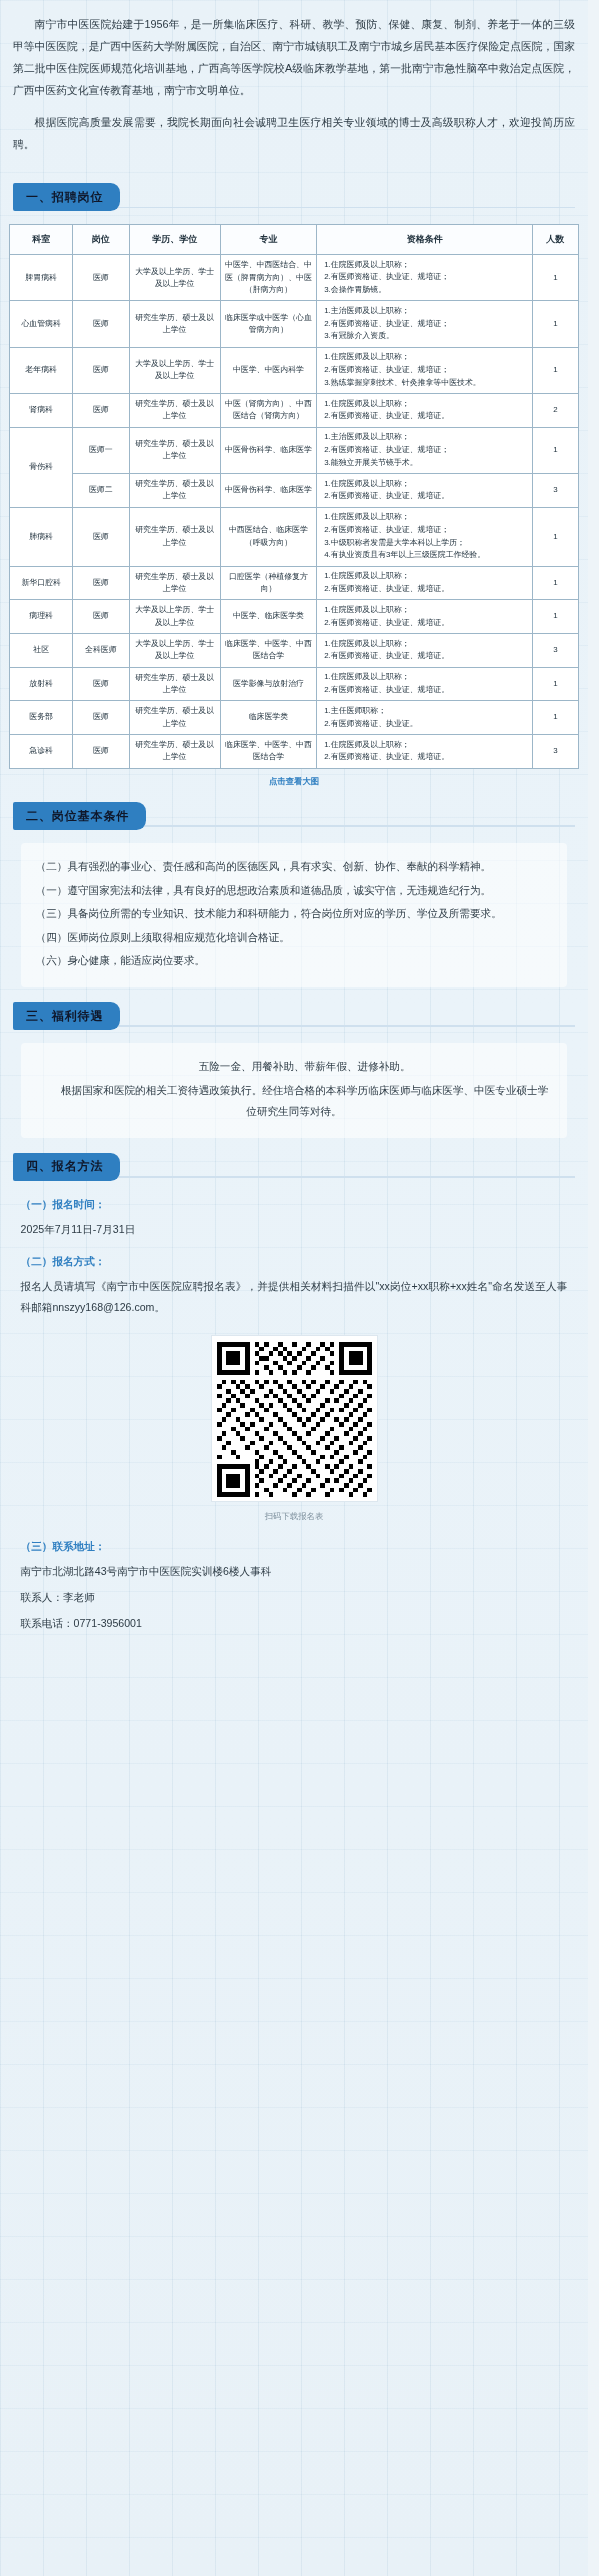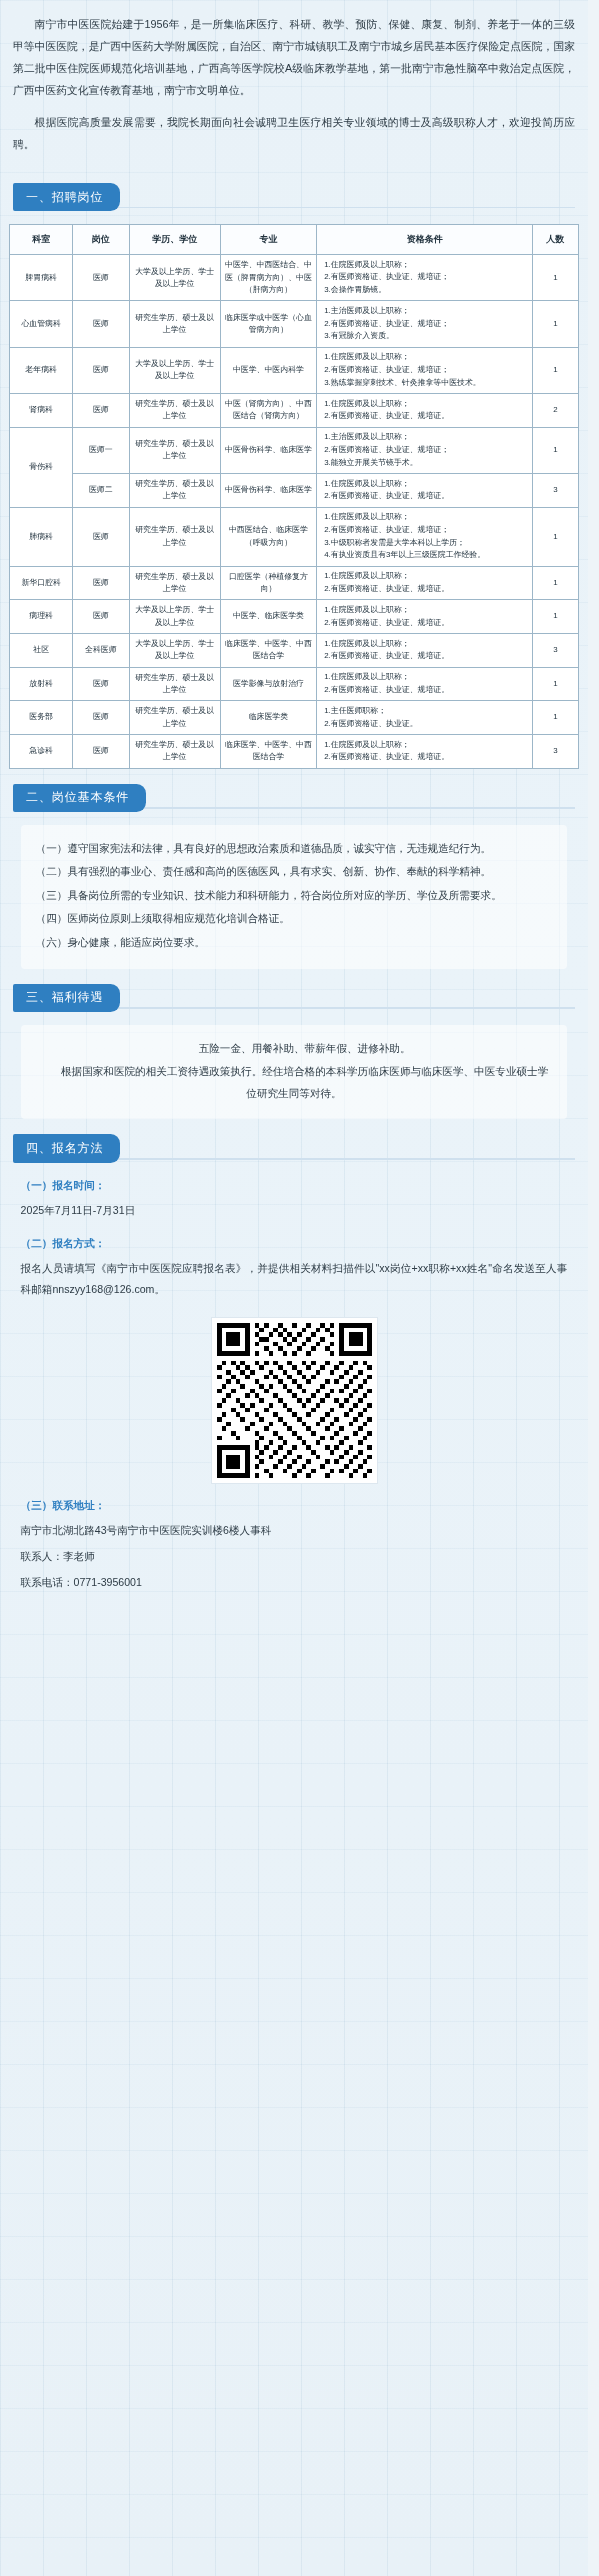--- a/index.html
+++ b/index.html
@@ -40,23 +40,23 @@
   .intro p { margin: 0 0 9.4px 0; text-indent: 2em; }
 
   .section-head {
     margin: 15px 13px 13px 13px;
     position: relative;
     height: 28px;
   }
   .section-head .bar {
     display: inline-block;
     background: #2f7fc1;
-    color: #ffffff;
+    color: #0f172a;
     font-size: 12px;
-    font-weight: normal;
+    font-weight: bold;
     letter-spacing: 0.9px;
     padding: 5.6px 17px 5.6px 13px;
     border-radius: 1.9px 9.4px 9.4px 1.9px;
     position: relative;
     z-index: 2;
   }
   .section-head .tail {
     position: absolute;
     left: 0; right: 0; bottom: 2.8px;
     height: 1.9px;
@@ -341,30 +341,31 @@
           <td>研究生学历、硕士及以上学位</td>
           <td>临床医学、中医学、中西医结合学</td>
           <td class="req">
                 <div>1.住院医师及以上职称；
 2.有医师资格证、执业证、规培证。</div>
               </td>
           <td>3</td>
         </tr>
       </tbody>
     </table>
+    <div class="table-note">点击查看大图</div>
   </div>
 
   <div class="section-head">
     <span class="tail"></span>
     <span class="bar">二、岗位基本条件</span>
   </div>
 
   <div class="card">
+    <p>（二）具有强烈的事业心、责任感和高尚的医德医风，具有求实、创新、协作、奉献的科学精神。</p>
     <p>（一）遵守国家宪法和法律，具有良好的思想政治素质和道德品质，诚实守信，无违规造纪行为。</p>
-    <p>（二）具有强烈的事业心、责任感和高尚的医德医风，具有求实、创新、协作、奉献的科学精神。</p>
     <p>（三）具备岗位所需的专业知识、技术能力和科研能力，符合岗位所对应的学历、学位及所需要求。</p>
     <p>（四）医师岗位原则上须取得相应规范化培训合格证。</p>
     <p>（六）身心健康，能适应岗位要求。</p>
   </div>
 
   <div class="section-head">
     <span class="tail"></span>
     <span class="bar">三、福利待遇</span>
   </div>
 
@@ -669,20 +670,21 @@
             <rect x="8" y="32" width="1" height="1"></rect>
                 <rect x="11" y="32" width="1" height="1"></rect>
                 <rect x="16" y="32" width="1" height="1"></rect>
                 <rect x="19" y="32" width="1" height="1"></rect>
                 <rect x="23" y="32" width="1" height="1"></rect>
                 <rect x="28" y="32" width="1" height="1"></rect>
                 <rect x="31" y="32" width="1" height="1"></rect>
           </g>
         </svg>
       </div>
+      <div class="qr-cap">扫码下载报名表</div>
     </div>
 
     <div class="contact">
       <p class="lbl">（三）联系地址：</p>
       <p>南宁市北湖北路43号南宁市中医医院实训楼6楼人事科</p>
       <p>联系人：李老师</p>
       <p>联系电话：0771-3956001</p>
     </div>
   </div>
 

